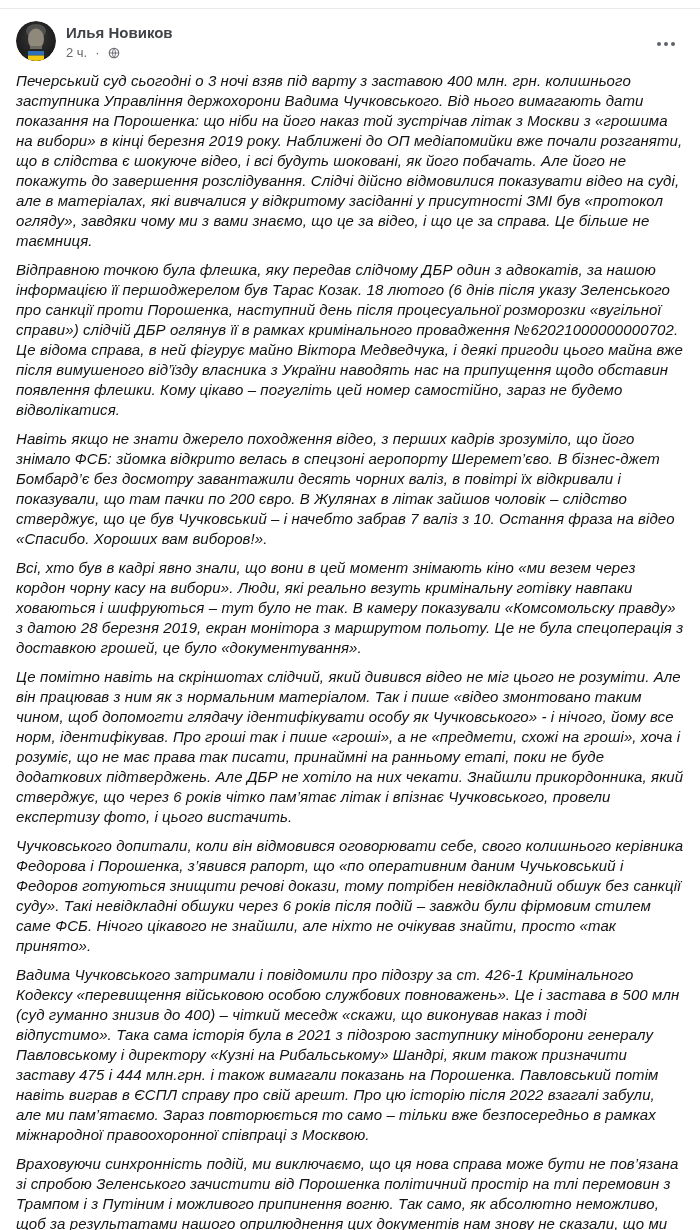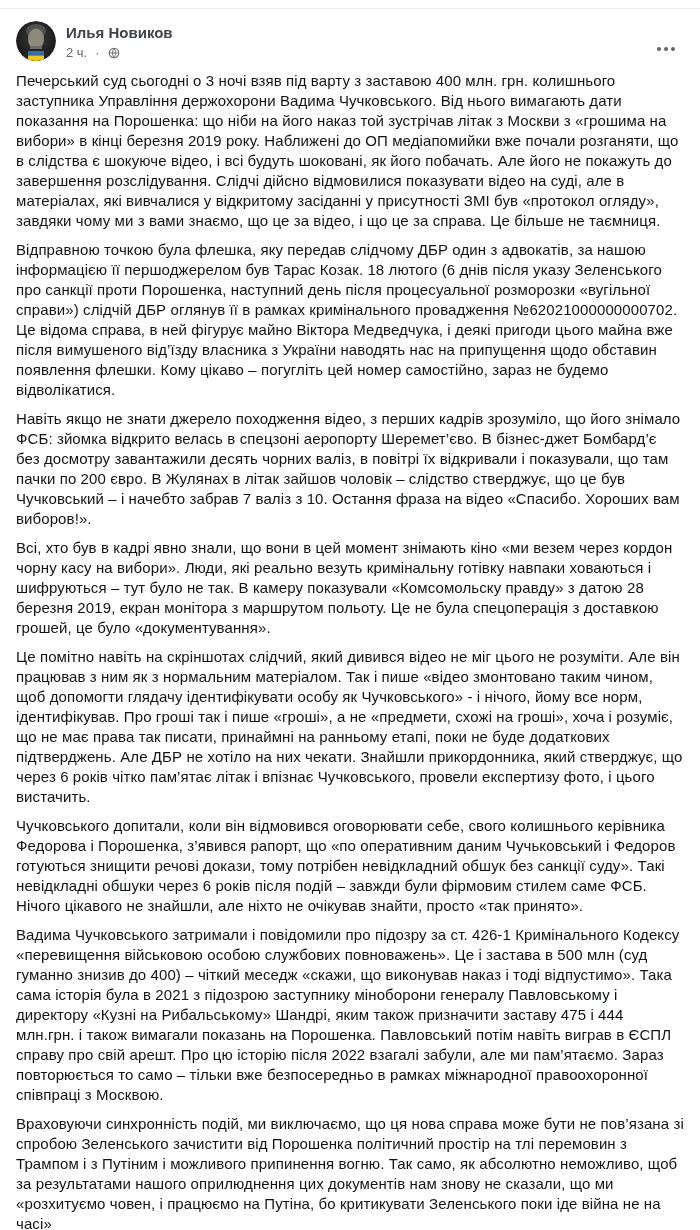--- a/index.html
+++ b/index.html
@@ -3,21 +3,21 @@
 <meta charset="utf-8">
 <style>
   html, body { margin:0; padding:0; }
   body {
     width:700px; min-height:1230px; background:#ffffff;
     font-family:"Liberation Sans", sans-serif; color:#050505;
   }
   .top-divider { height:8px; border-bottom:1px solid #e8eaed; }
   .post-card { background:#fff; }
   .post-header {
-    display:flex; align-items:flex-end; padding:12px 16px 4px 16px;
+    display:flex; align-items:center; padding:12px 16px 4px 16px;
   }
   .avatar-wrap {
     width:40px; height:40px; border-radius:50%; overflow:hidden;
     flex:0 0 40px; cursor:pointer;
   }
   .author-block { margin-left:10px; flex:1 1 auto; padding-top:1px; }
   .author-name {
     font-size:15px; font-weight:bold; color:#3f4246; line-height:19px;
     cursor:pointer; display:inline-block;
   }
@@ -30,20 +30,21 @@
   .globe { display:inline-flex; align-items:center; }
   .more-btn {
     width:36px; height:24px; display:flex; align-items:center; justify-content:center;
     gap:3px; cursor:pointer; border-radius:14px; margin-top:6px;
   }
   .more-btn .dot { width:4px; height:4px; border-radius:50%; background:#5f6368; }
   .post-body { padding:6px 16px 14px 16px; }
   .post-body p {
     margin:0 0 9px 0; font-size:15px; line-height:20px; color:#111314;
     letter-spacing:0.1px;
+    font-style:italic;
   }
   .post-body p:last-child { margin-bottom:0; }
 </style>
 </head>
 <body>
 
 <div class="top-divider"></div>
 
 <div class="post-card">
 

